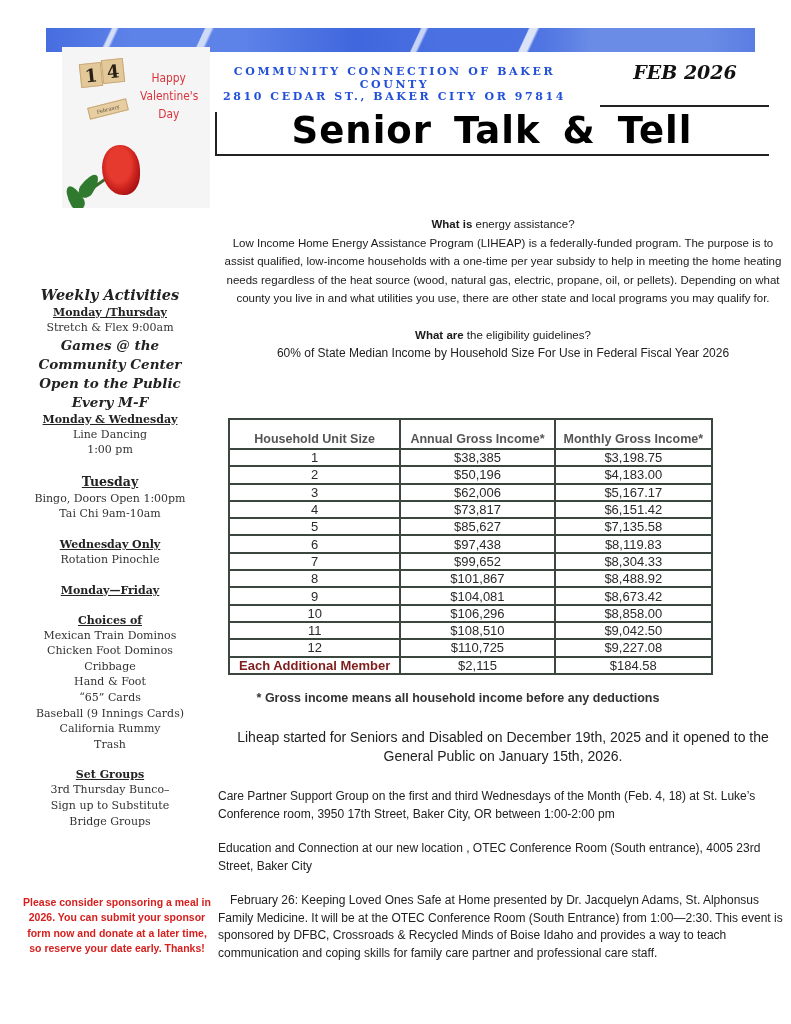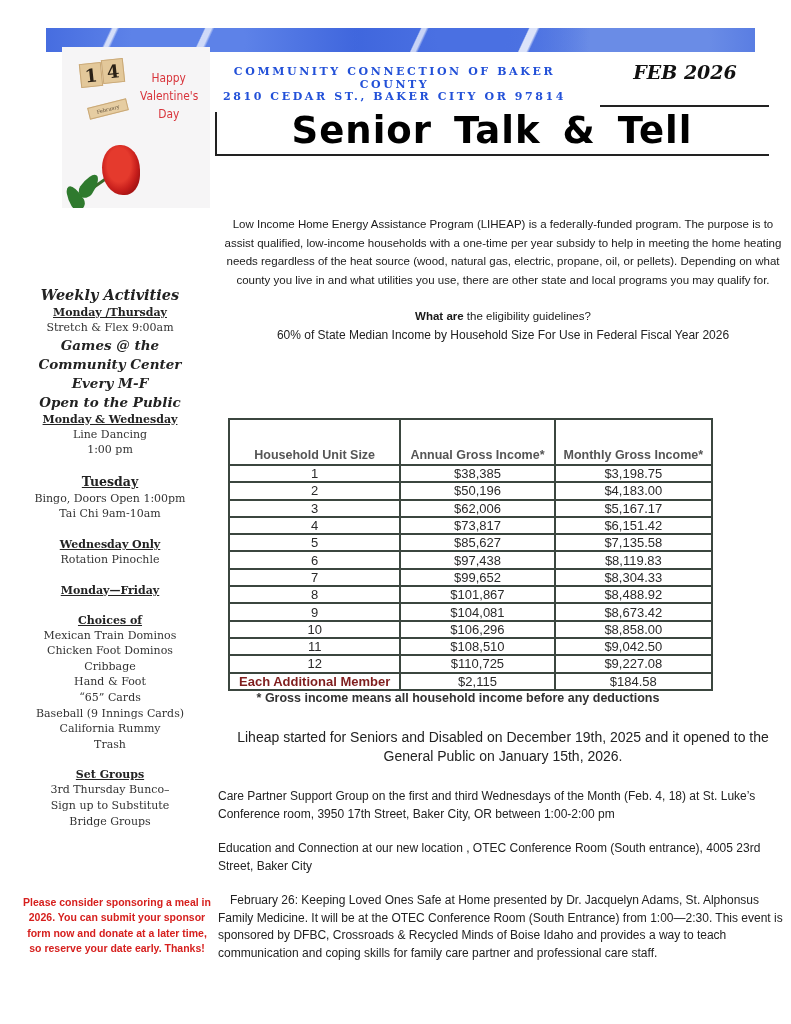--- a/index.html
+++ b/index.html
@@ -102,21 +102,21 @@
   .para-c { text-align: center; font-size: 11.5px; line-height: 18.5px; }
   .big-c { text-align: center; font-size: 12px; line-height: 18px; color: #222; }
 
   .income-table {
     position: absolute; left: 228px; top: 418px; width: 485px;
     border-collapse: collapse; font-family: "Liberation Sans", sans-serif; color: #2a2a2a;
   }
   .income-table th, .income-table td {
     border: 2px solid #3b463f; text-align: center; font-size: 13px; padding: 0;
   }
-  .income-table th { font-weight: bold; color: #555; height: 46px; font-size: 12.5px; line-height: 15px; vertical-align: bottom; padding-bottom: 1px; }
+  .income-table th { font-weight: bold; color: #555; height: 30px; font-size: 12.5px; line-height: 15px; vertical-align: bottom; padding-bottom: 1px; }
   .income-table td { height: 17.3px; line-height: 15px; }
   .income-table col.c1 { width: 172px; }
   .income-table col.c2 { width: 155px; }
   .income-table col.c3 { width: 158px; }
   .income-table tr.last td:first-child { font-weight: bold; color: #7f1d1d; }
 
   .footnote {
     position: absolute; left: 228px; top: 691px; width: 460px; text-align: center;
     font-family: "Liberation Sans", sans-serif; font-weight: bold; font-size: 12.5px; color: #333;
   }
@@ -167,22 +167,22 @@
   <div class="bb"></div>
   <div class="title">Senior Talk &amp; Tell</div>
 </div>
 
 <div class="sidebar">
   <div class="h-main">Weekly Activities</div>
   <div class="day">Monday /Thursday</div>
   <div class="item">Stretch &amp; Flex 9:00am</div>
   <div class="h-sub">Games @ the</div>
   <div class="h-sub">Community Center</div>
+  <div class="h-sub">Open to the Public</div>
   <div class="h-sub">Every M-F</div>
-  <div class="h-sub">Open to the Public</div>
   <div class="day">Monday &amp; Wednesday</div>
   <div class="item">Line Dancing</div>
   <div class="item">1:00 pm</div>
   <div class="gap"></div>
   <div class="day big">Tuesday</div>
   <div class="item">Bingo, Doors Open 1:00pm</div>
   <div class="item">Tai Chi  9am-10am</div>
   <div class="gap"></div>
   <div class="day">Wednesday Only</div>
   <div class="item">Rotation Pinochle</div>
@@ -201,20 +201,21 @@
   <div class="gap"></div>
   <div class="day">Set Groups</div>
   <div class="item">3rd Thursday Bunco–</div>
   <div class="item">Sign up to Substitute</div>
   <div class="item">Bridge Groups</div>
 </div>
 
 <div class="sponsor">Please consider  sponsoring  a meal in 2026.  You can submit your sponsor form now and donate at a later time, so reserve your date early.  Thanks!</div>
 
 <div class="main">
+  <div class="q"><b>What is</b><span> energy assistance?</span></div>
   <div class="para-c">Low Income Home Energy Assistance Program (LIHEAP) is a federally-funded program. The purpose is to assist qualified, low-income households with a one-time per year subsidy to help in meeting the home heating needs regardless of the heat source (wood, natural gas, electric, propane, oil, or pellets). Depending on what county you live in and what utilities you use, there are other state and local programs you may qualify for.</div>
   <div style="height:18px"></div>
   <div class="q"><b>What are</b><span> the eligibility guidelines?</span></div>
   <div class="big-c">60% of State Median Income by Household Size For Use in Federal Fiscal Year 2026</div>
 </div>
 
 <table class="income-table">
   <colgroup>
       <col class="c1">
       <col class="c2">

